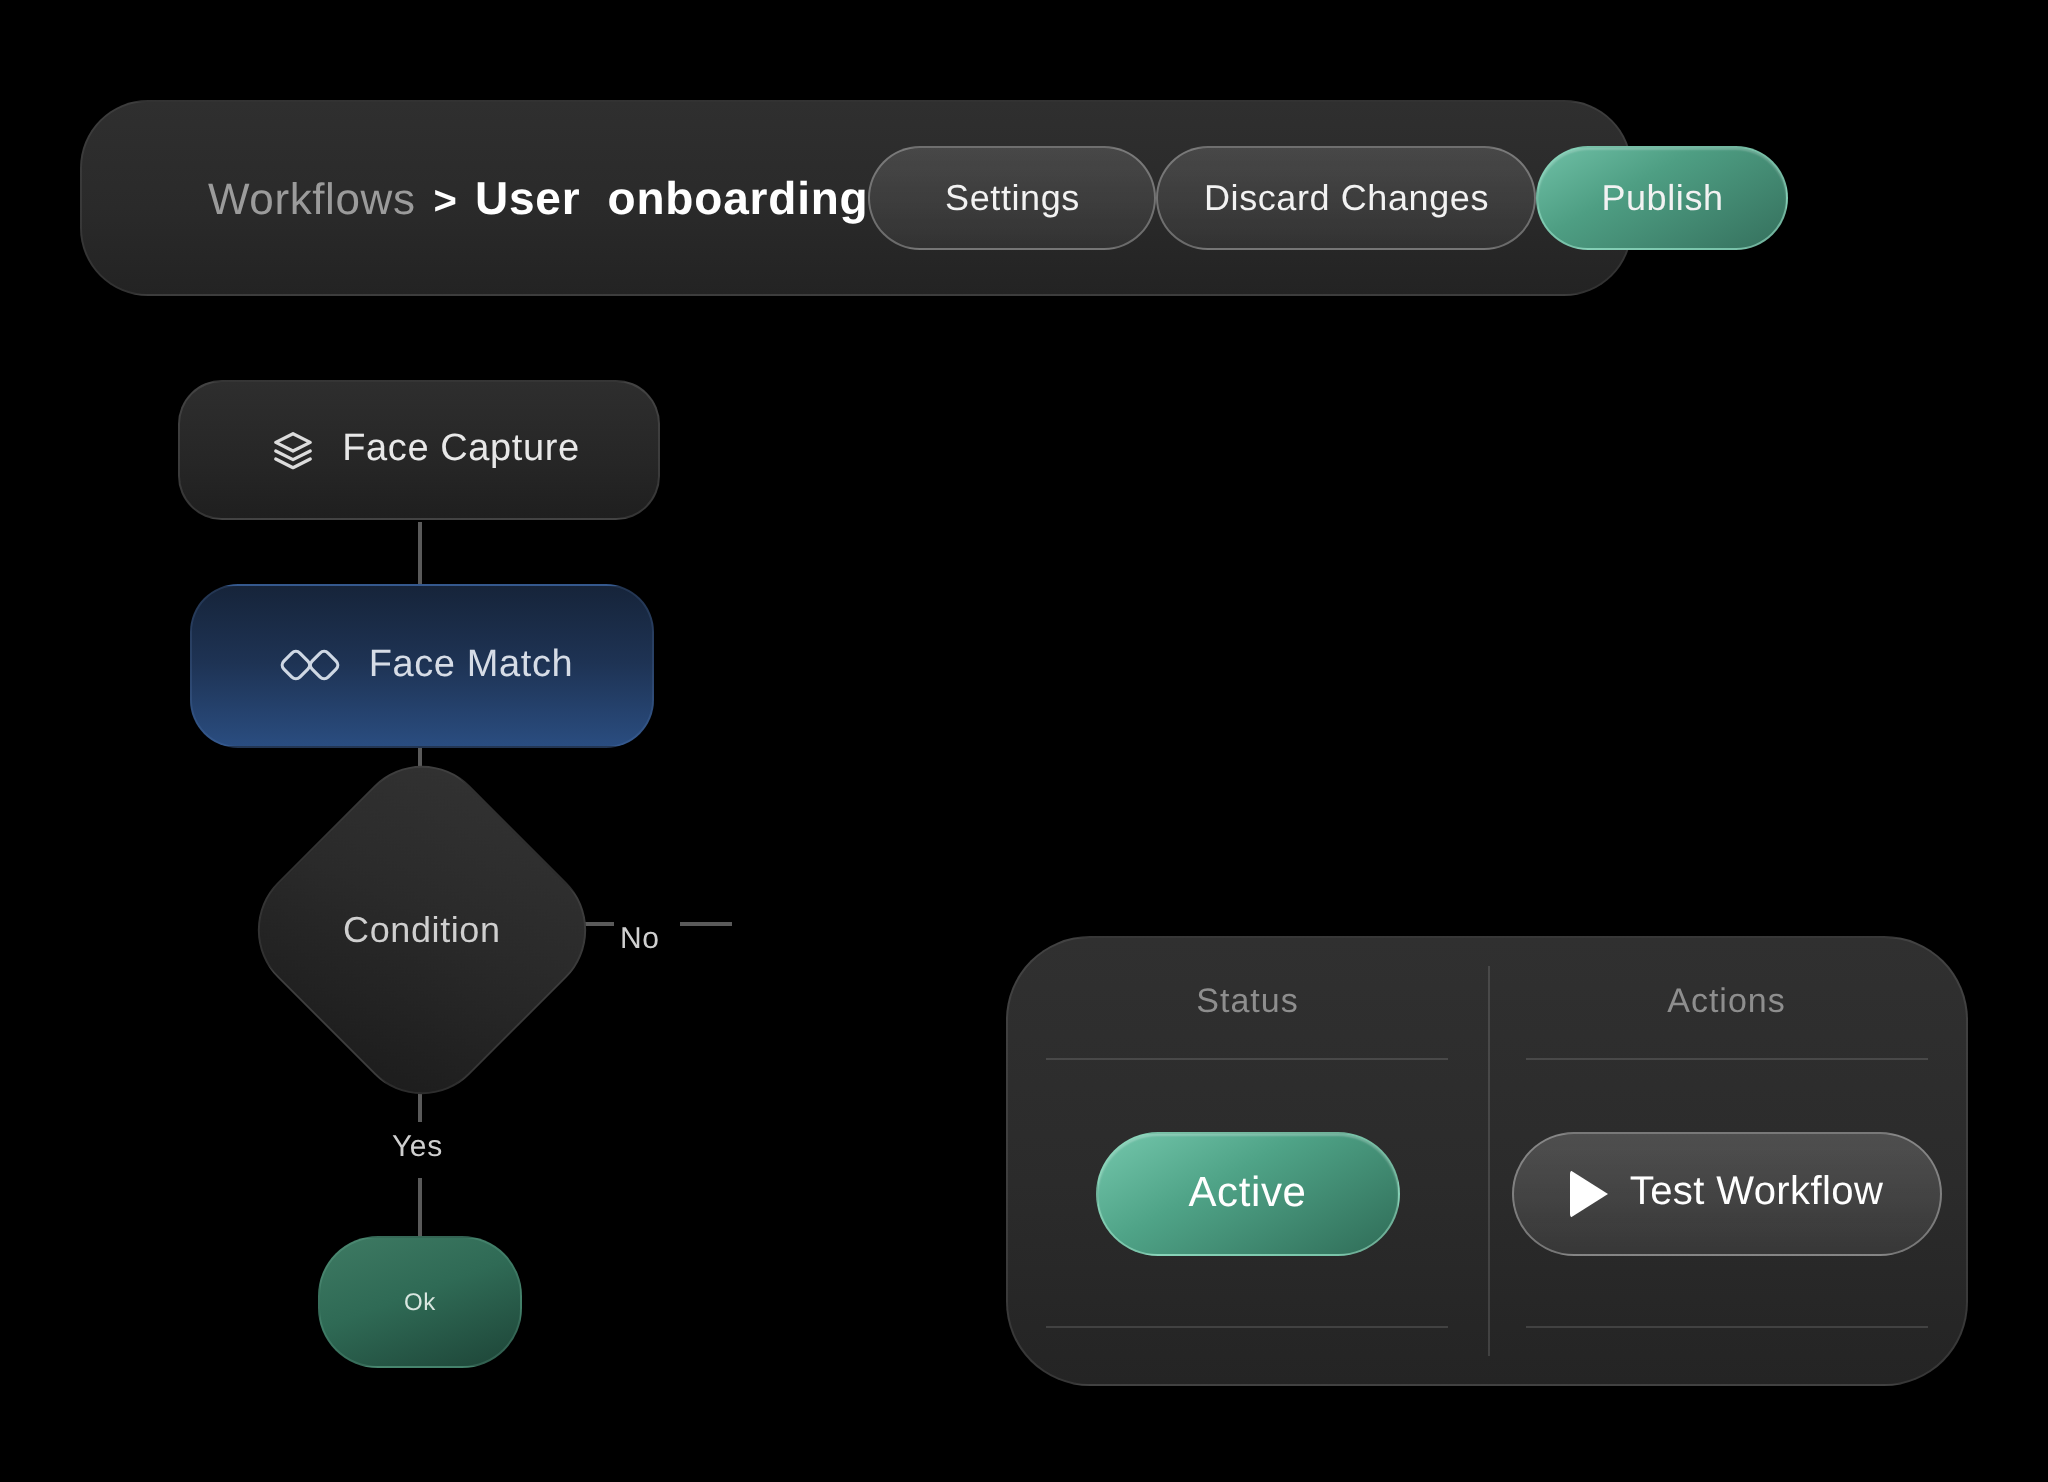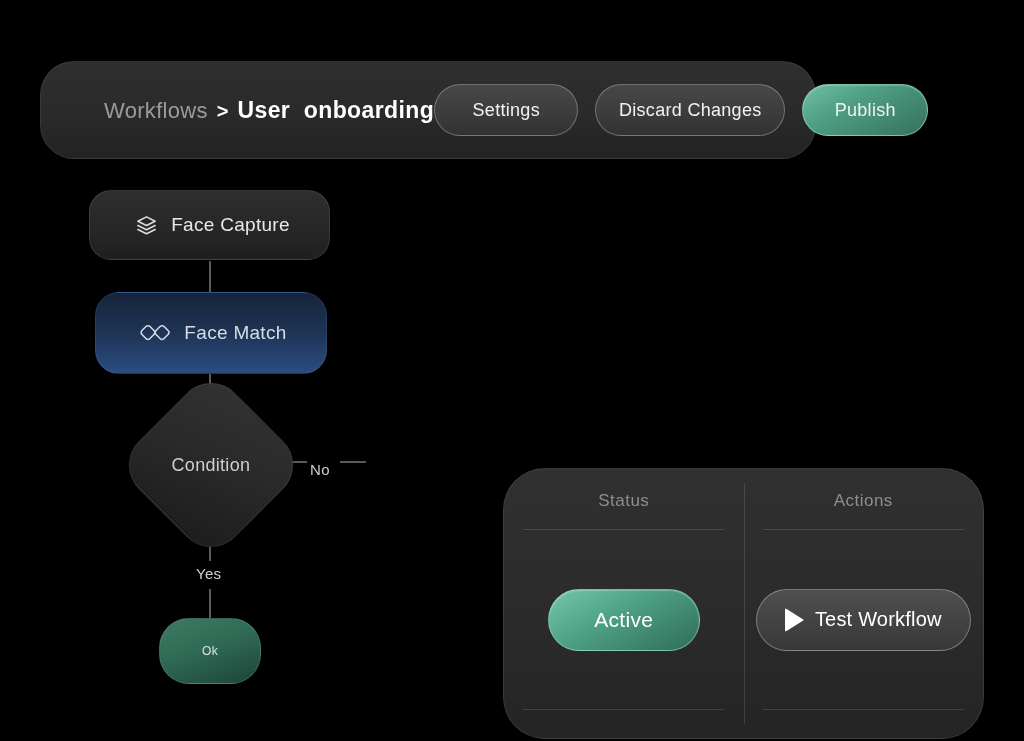--- a/index.html
+++ b/index.html
@@ -14,21 +14,21 @@
   body {
     font-family: "Liberation Sans", sans-serif;
     position: relative;
     -webkit-font-smoothing: antialiased;
   }
 
   
   #header-bar {
     position: absolute;
     left: 40px;
-    top: 61px;
+    top: 50px;
     width: 776px;
     height: 98px;
     background: linear-gradient(180deg, #2f2f2f 0%, #2a2a2a 55%, #232323 100%);
     border-radius: 34px;
     border: 1px solid rgba(255,255,255,0.07);
     display: flex;
     align-items: center;
     padding: 0 26px 0 32px;
   }
 
@@ -56,21 +56,20 @@
     font-size: 23px;
     color: #ffffff;
     font-weight: 700;
     letter-spacing: 0.4px;
     white-space: pre;
   }
 
   .hdr-actions {
     display: flex;
     align-items: flex-start;
-    gap: 17px;
   }
 
   .btn {
     border-radius: 999px;
     border: 1px solid rgba(255,255,255,0.28);
     color: #f2f2f2;
     font-size: 18px;
     letter-spacing: 0.3px;
     display: flex;
     align-items: center;
@@ -175,21 +174,21 @@
     border: 1px solid rgba(150,215,190,0.16);
   }
   #node-ok .node-label { color: #d9e6e0; font-size: 12px; }
 
   .node-icon { display: flex; align-items: center; justify-content: center; }
 
   
   #status-panel {
     position: absolute;
     left: 503px; top: 468px;
-    width: 481px; height: 271px;
+    width: 481px; height: 225px;
     border-radius: 42px;
     background: linear-gradient(180deg, #303030 0%, #2b2b2b 55%, #242424 100%);
     border: 1px solid rgba(255,255,255,0.09);
     display: grid;
     grid-template-columns: 1fr 1fr;
   }
   .panel-col {
     position: relative;
     display: flex;
     flex-direction: column;

